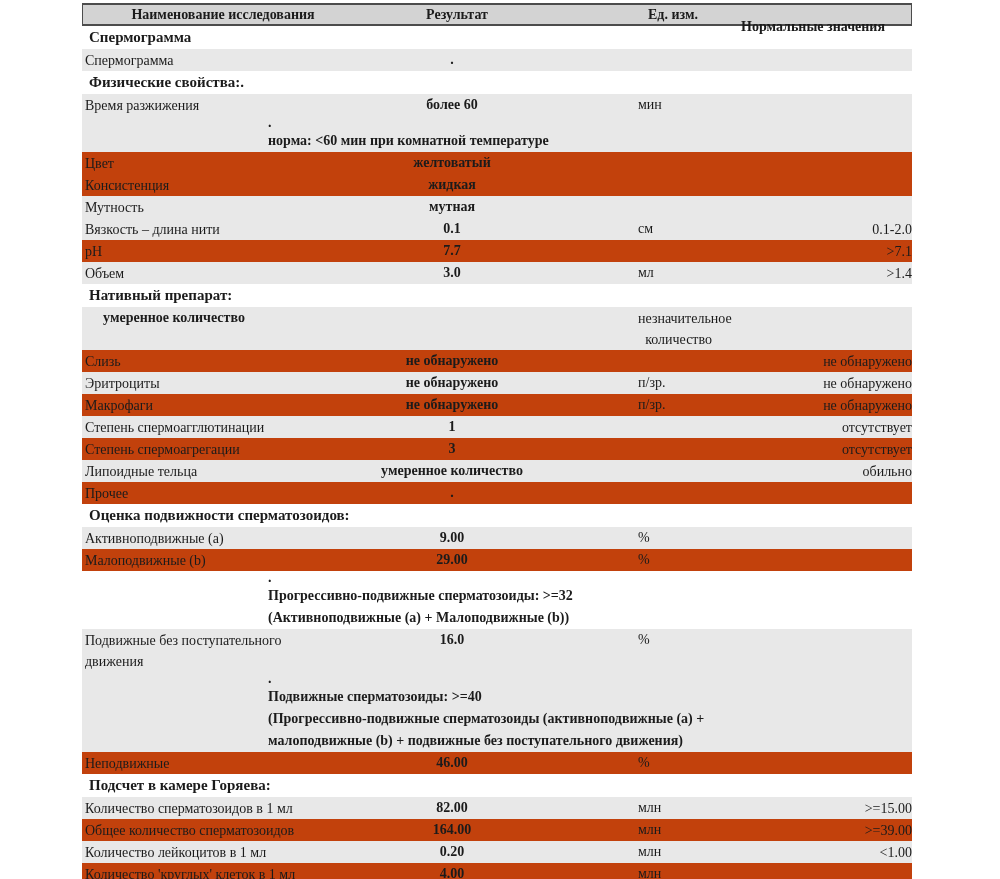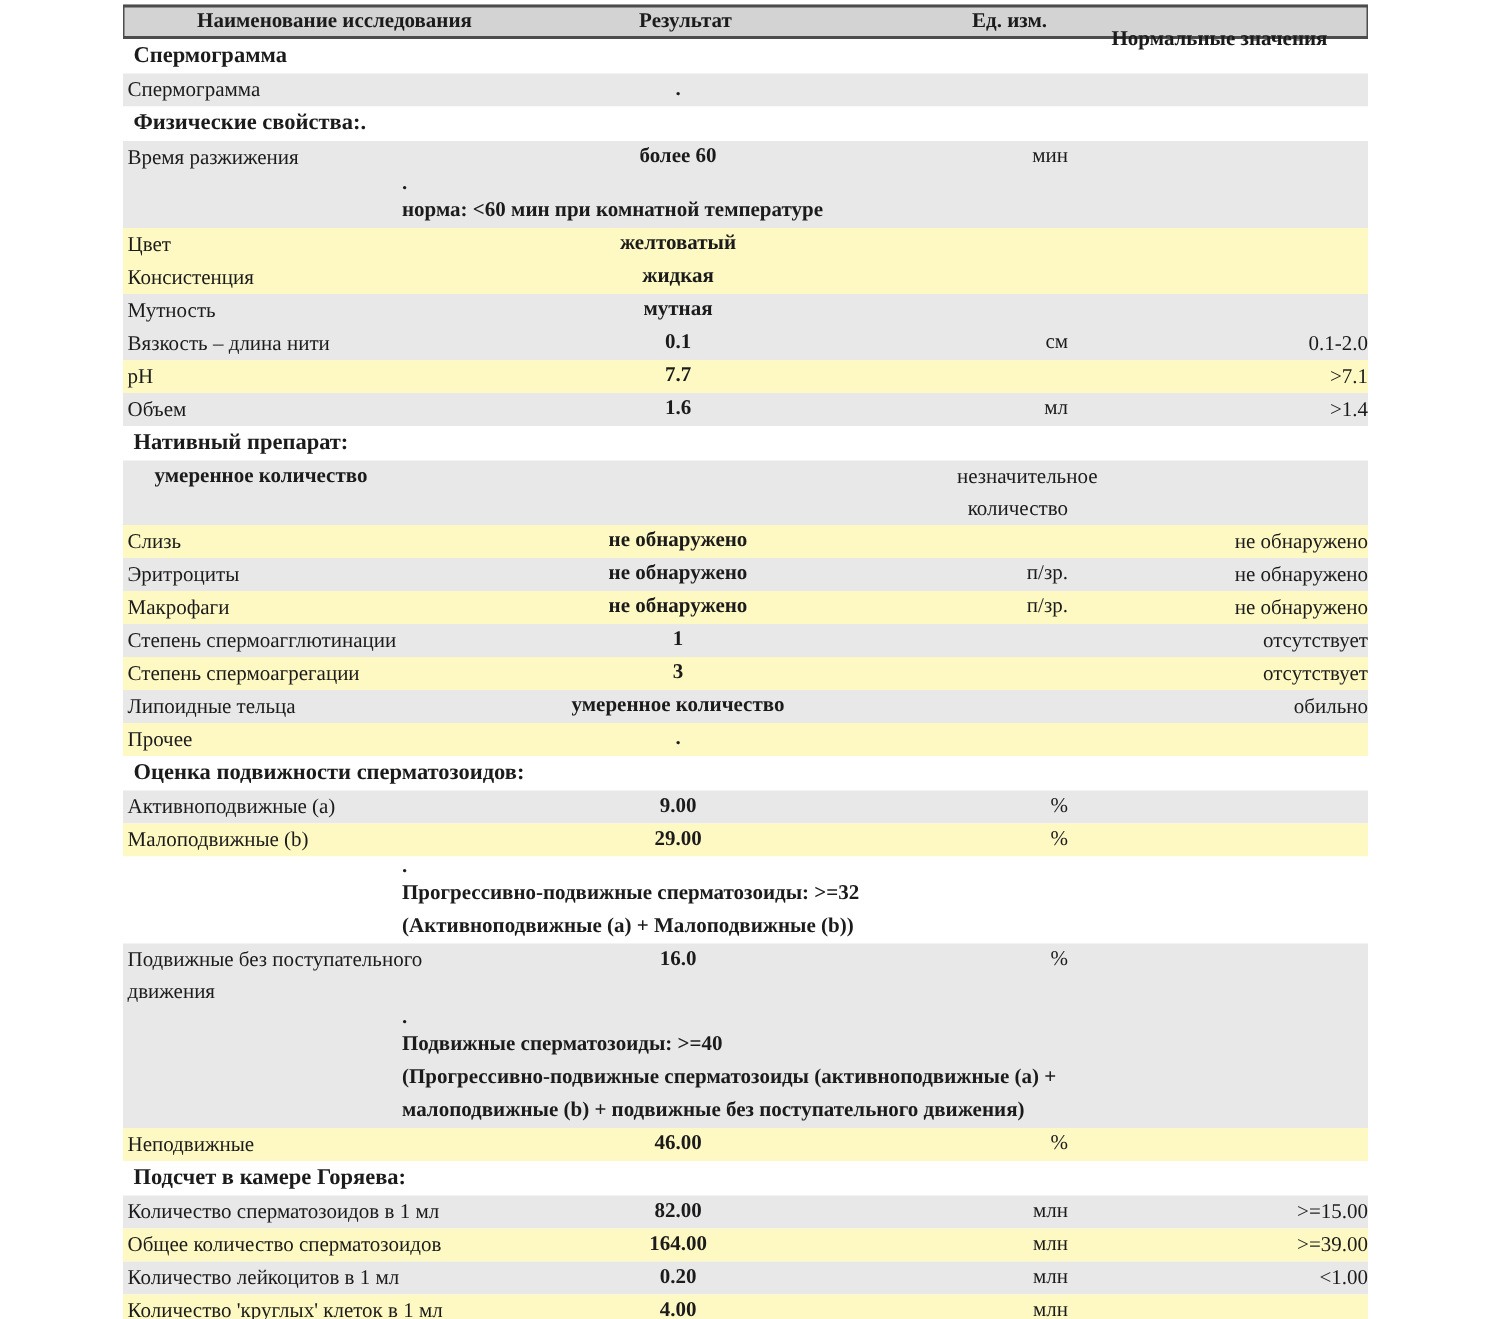--- a/index.html
+++ b/index.html
@@ -39,34 +39,34 @@
   .h3 { left: 590px; }
   .h4 { left: 730px; margin-top: 12px; }
 
   
   .row {
     display: grid;
     grid-template-columns: 184px 372px 74px 200px;
     font-size: 14px;
     line-height: 22px;
     align-items: start;
-    background: #fef9c3;
+    background: #c2410c;
   }
   .row.shade { background: #e8e8e8; }
   .cell-name {
     padding-left: 3px;
     white-space: pre;
     line-height: 21px;
     padding-top: 1px;
   }
   .cell-result {
     text-align: center;
     font-weight: bold;
   }
-  .cell-unit { text-align: right; }
+  .cell-unit { text-align: left; }
   .cell-normal {
     text-align: right;
     white-space: pre-line;
     line-height: 21px;
     padding-top: 1px;
   }
   .section-row {
     font-weight: bold;
     font-size: 15px;
     line-height: 23px;
@@ -142,21 +142,21 @@
         <div class="cell-normal">0.1-2.0</div>
       </div>
       <div class="row">
         <div class="cell-name">pH</div>
         <div class="cell-result">7.7</div>
         <div class="cell-unit"></div>
         <div class="cell-normal">&gt;7.1</div>
       </div>
       <div class="row shade">
         <div class="cell-name">Объем</div>
-        <div class="cell-result">1.6</div>
+        <div class="cell-result">3.0</div>
         <div class="cell-unit">мл</div>
         <div class="cell-normal">&gt;1.4</div>
       </div>
       <div class="section-row">Нативный препарат:</div>
       <div class="row shade">
         <div class="cell-result">умеренное количество</div>
         <div class="cell-unit"></div>
         <div class="cell-normal">незначительное
 количество</div>
       </div>

